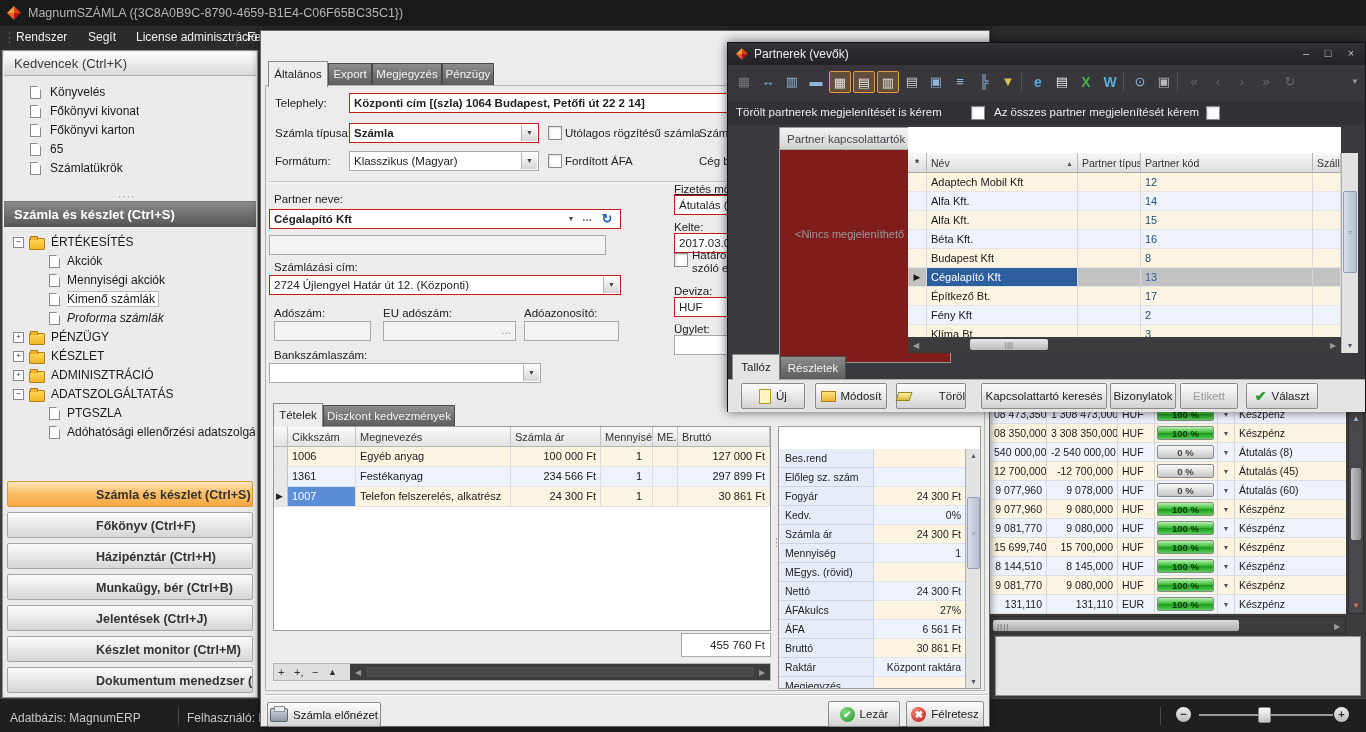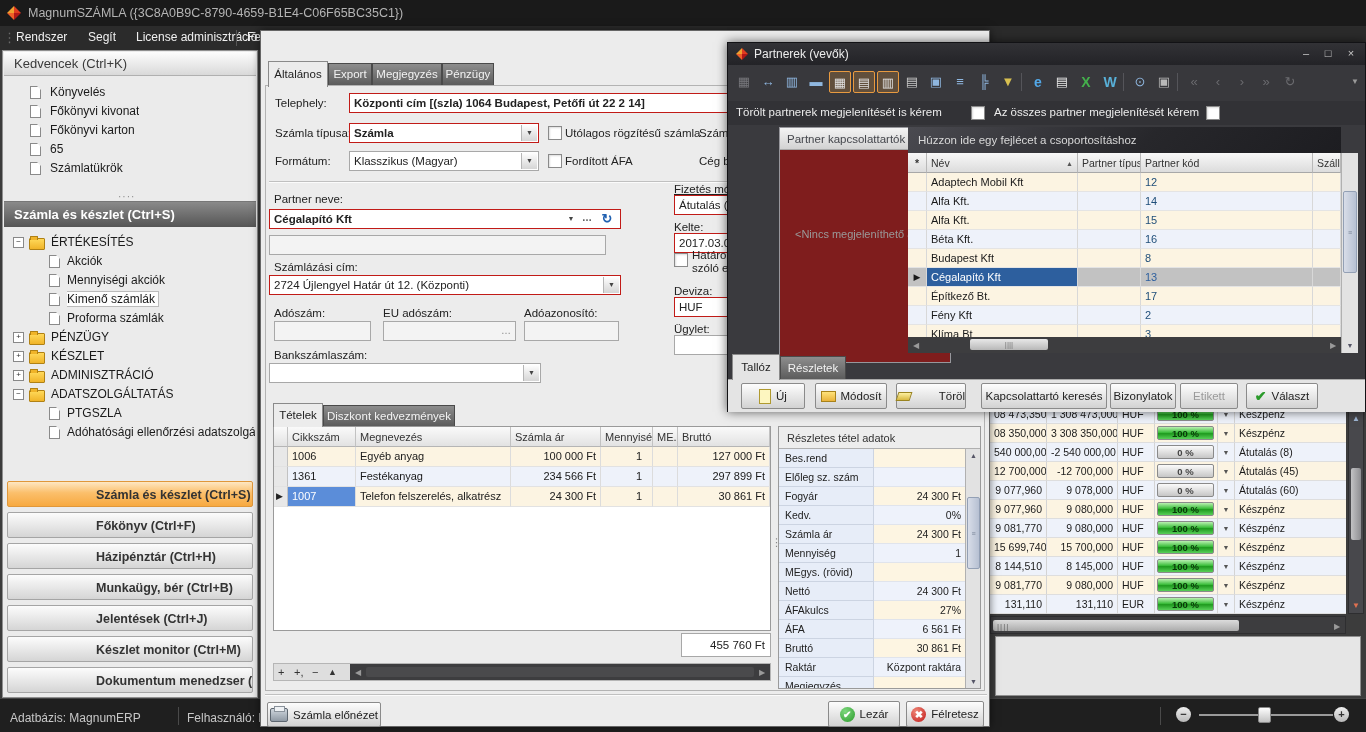--- a/index.html
+++ b/index.html
@@ -192,21 +192,21 @@
         <div class="abs tree-item" style="left: 0px; top: 220px; width: 252px;">
           <div class="page-ico" style="left: 46px; top: 3px;"></div>
           <div class="abs nw" style="left: 64px; top: 0px; max-width: 188px;">Mennyiségi akciók</div>
         </div>
         <div class="abs tree-item" style="left: 0px; top: 239px; width: 252px;">
           <div class="page-ico" style="left: 46px; top: 3px;"></div>
           <div class="abs nw" style="left: 64px; top: 0px; max-width: 188px;"><span class="sel">Kimenő számlák</span></div>
         </div>
         <div class="abs tree-item" style="left: 0px; top: 258px; width: 252px;">
           <div class="page-ico" style="left: 46px; top: 3px;"></div>
-          <div class="abs nw" style="left: 64px; top: 0px; max-width: 188px;">Proforma számlák</div>
+          <div class="abs nw" style="left: 64px; top: 0px; max-width: 188px; font-style: italic;">Proforma számlák</div>
         </div>
         <div class="abs tree-item" style="left: 0px; top: 277px; width: 252px;">
           <div class="exp-box" style="left: 10px; top: 4px;">+</div>
           <div class="folder-ico" style="left: 26px; top: 5px;"></div>
           <div class="abs nw" style="left: 48px; top: 0px; max-width: 200px;">PÉNZÜGY</div>
         </div>
         <div class="abs tree-item" style="left: 0px; top: 296px; width: 252px;">
           <div class="exp-box" style="left: 10px; top: 4px;">+</div>
           <div class="folder-ico" style="left: 26px; top: 5px;"></div>
           <div class="abs nw" style="left: 48px; top: 0px; max-width: 200px;">KÉSZLET</div>
@@ -507,22 +507,20 @@
       <span class="abs" style="left:54px;top:3px;font-size:9px;color:#333">▲</span>
       <div class="dark-sb" style="left:76px;top:0;width:420px;height:16px">
         <span class="arr">◀</span>
         <div style="flex:1;height:10px;background:#4a4a4c;border-radius:2px"></div>
         <span class="arr">▶</span>
       </div>
     </div>
 
     <span class="abs" style="left:510px;top:505px;color:#888;font-size:11px">⋮</span>
     <div id="detail-panel" class="abs">
-      <div class="abs" style="left:0;top:0;width:201px;height:22px;background:#ededed;border-bottom:1px solid #b0b0b0;
-           font-size:11px;color:#333;line-height:22px;padding-left:8px;box-sizing:border-box">Részletes tétel adatok</div>
       <div id="detail-rows">
           <div class="det-row-label" style="top: 22px;">Bes.rend</div>
           <div class="det-row-val" style="top: 22px; background: rgb(253, 245, 226);"></div>
           <div class="det-row-label" style="top: 41px;">Előleg sz. szám</div>
           <div class="det-row-val" style="top: 41px; background: rgb(238, 242, 251);"></div>
           <div class="det-row-label" style="top: 60px;">Fogyár</div>
           <div class="det-row-val" style="top: 60px; background: rgb(253, 245, 226);">24 300 Ft</div>
           <div class="det-row-label" style="top: 79px;">Kedv.</div>
           <div class="det-row-val" style="top: 79px; background: rgb(238, 242, 251);">0%</div>
           <div class="det-row-label" style="top: 98px;">Számla ár</div>
@@ -594,21 +592,20 @@
 
     <div id="contacts" class="abs">
       <div id="contacts-hdr" class="abs">
         <span>Partner kapcsolattartók</span>
         <span class="pin"></span>
       </div>
       <div class="abs" style="left:0;top:100px;width:170px;text-align:center;font-size:11px;color:#9a9a9a">&lt;Nincs megjeleníthető adat&gt;</div>
     </div>
 
     <div id="pgrid" class="abs">
-      <div id="pgroup" class="abs nw">Húzzon ide egy fejlécet a csoportosításhoz</div>
       <div id="pgrid-hdr">
           <div class="pg-hdr" style="left: 0px; width: 19px; font-weight: bold; text-align: center; padding: 0px;">*</div>
           <div class="pg-hdr" style="left: 19px; width: 151px;">Név<span style="font-size: 7px; float: right; margin-top: 1px; color: rgb(85, 85, 85);"> ▲</span></div>
           <div class="pg-hdr" style="left: 170px; width: 63px;">Partner típus</div>
           <div class="pg-hdr" style="left: 233px; width: 172px;">Partner kód</div>
           <div class="pg-hdr" style="left: 405px; width: 28px;">Szállít</div>
         </div>
       <div id="pgrid-rows">
           <div class="abs" style="left: 0px; top: 46px; width: 433px; height: 19px;">
             <div class="pg-cell" style="left: 0px; width: 19px; background: rgb(252, 244, 226); text-align: center; font-size: 9px; padding: 0px;"></div>

